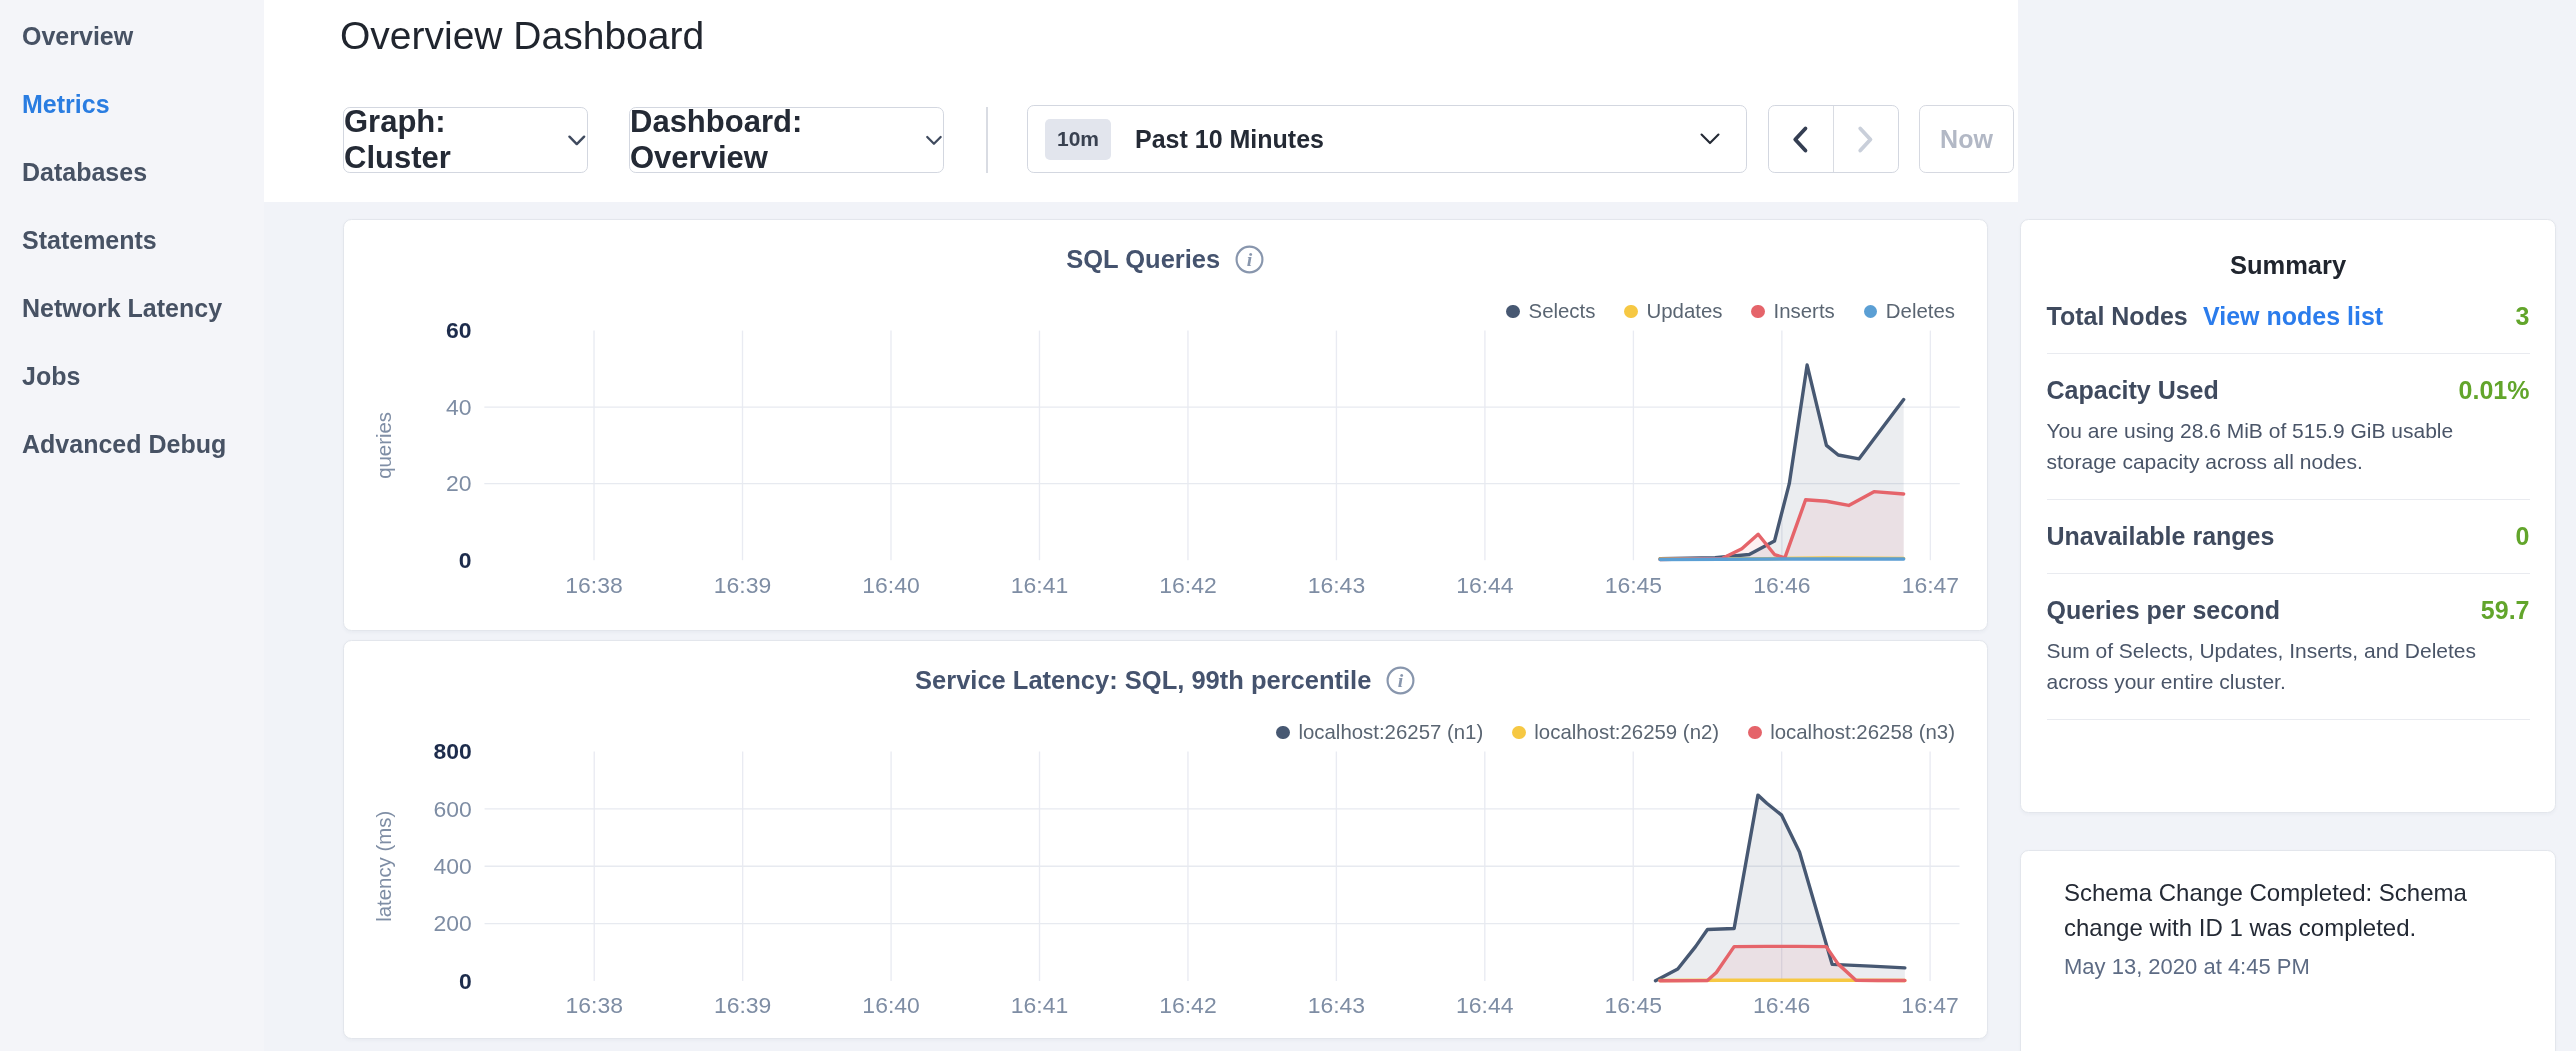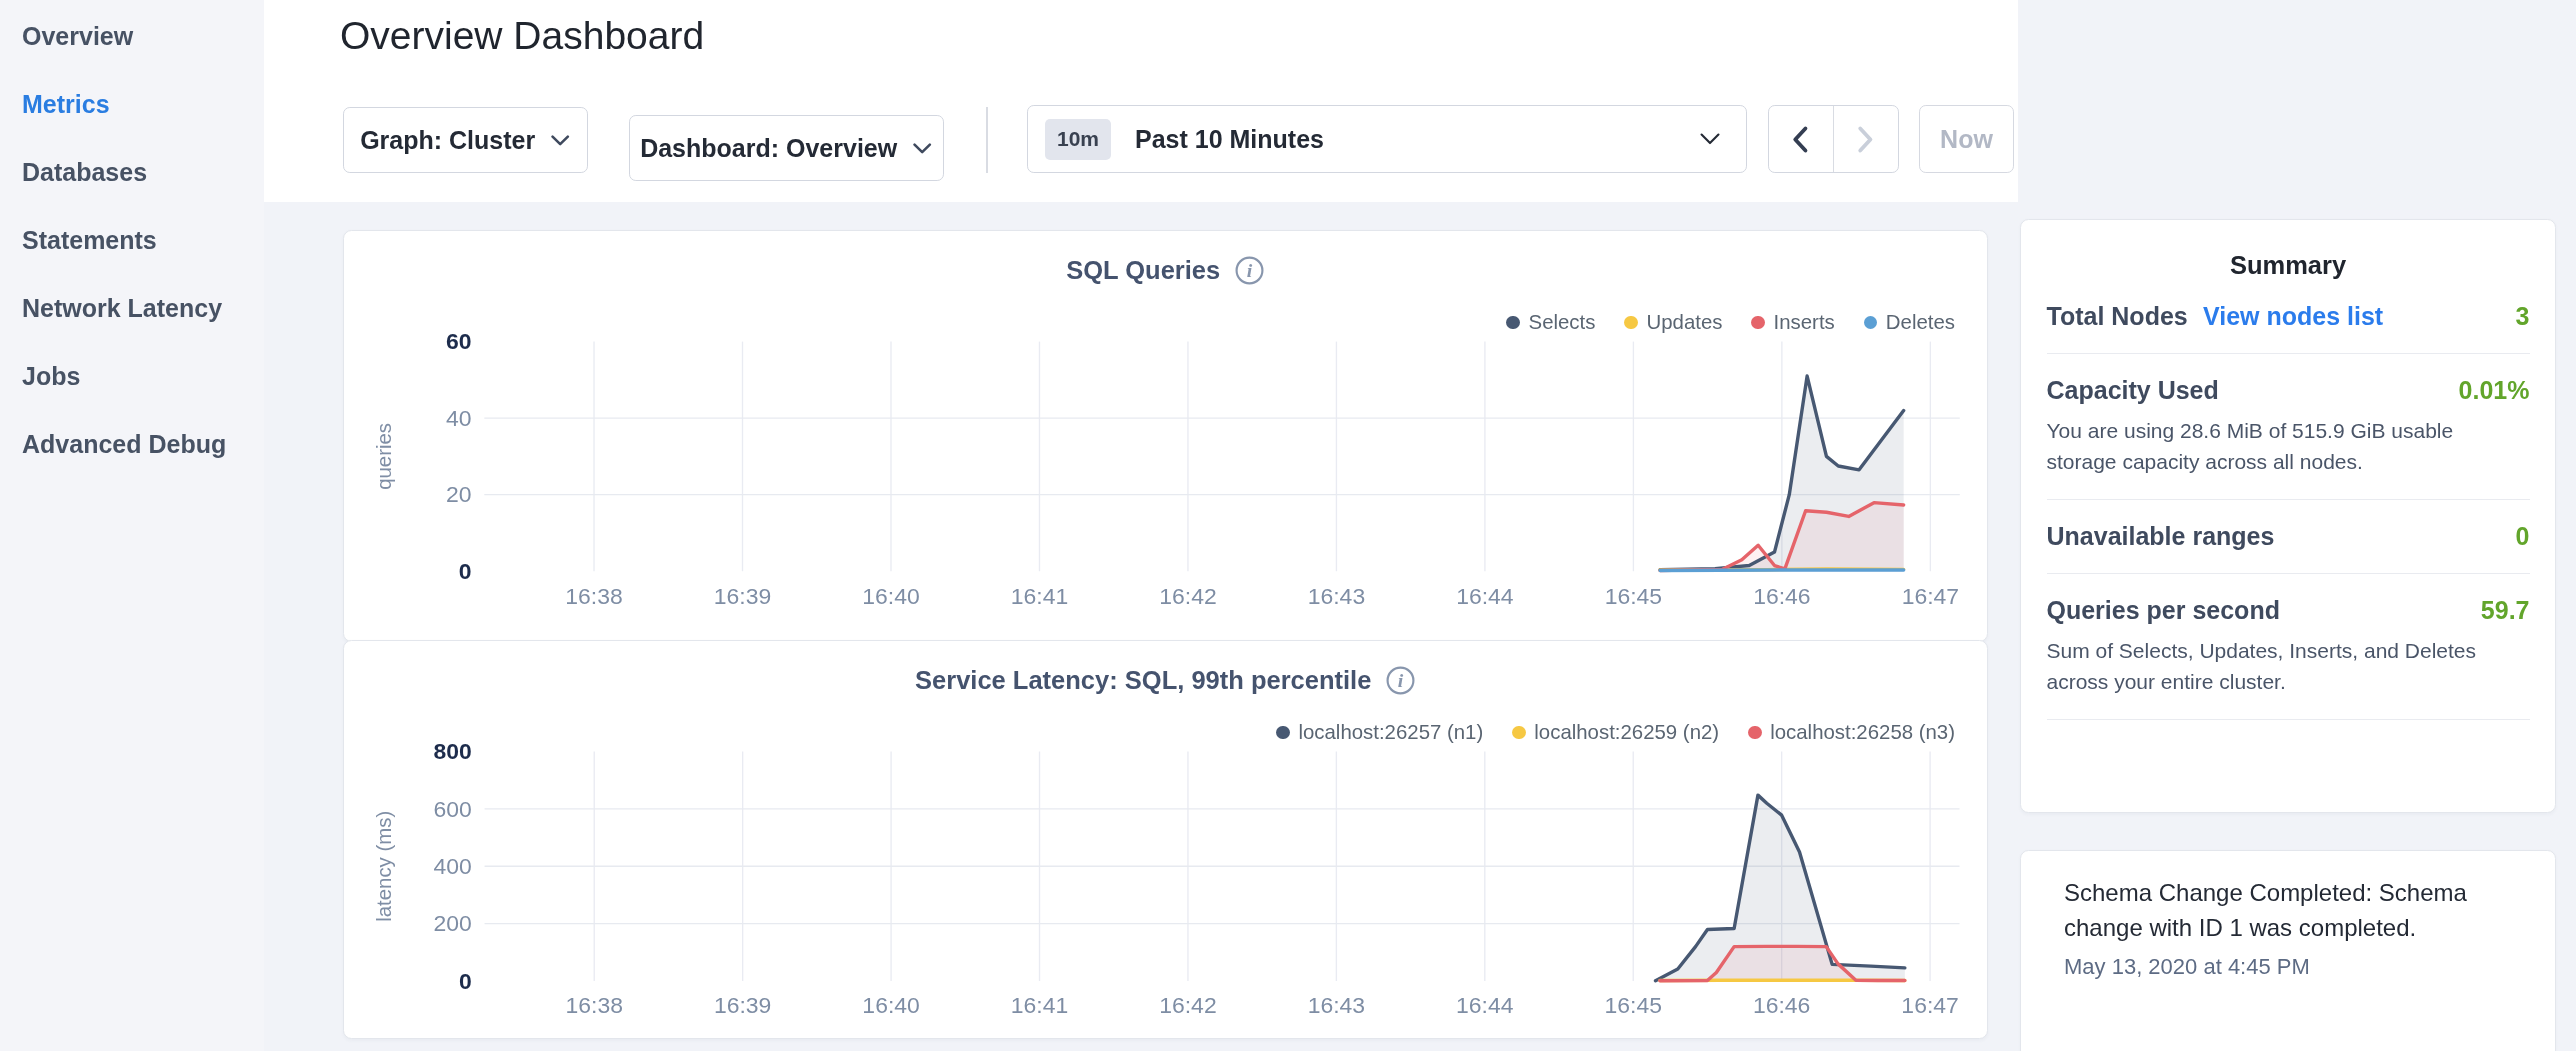--- a/index.html
+++ b/index.html
@@ -23,24 +23,24 @@
 
   
   #header-band { left:264px; top:0; width:1754px; height:202px; background:#ffffff; }
   #page-title { left:340px; top:13.6px; font-size:39px; font-weight:500; color:#20252e; }
 
   
   .dropdown-btn {
     position:absolute; top:107px; height:66px; background:#fff;
     border:1.7px solid #d3d7e0; border-radius:6.8px;
     display:flex; align-items:center; justify-content:center; gap:15.3px;
-    font-size:25px; font-weight:700; color:#242a35; cursor:pointer;
+    font-size:31px; font-weight:700; color:#242a35; cursor:pointer;
   }
   #graph-dropdown { left:343px; width:245px; }
-  #dashboard-dropdown { left:629px; width:315px;margin-top:8px; }
+  #dashboard-dropdown { left:629px; width:315px; }
   #toolbar-divider { left:986px; top:107px; width:1.7px; height:66px; background:#d9dce3; }
 
   #time-selector {
     left:1027px; top:105px; width:720px; height:68px; background:#fff;
     border:1.7px solid #d3d7e0; border-radius:6.8px;
     display:flex; align-items:center; cursor:pointer;
   }
   #time-badge {
     margin-left:17px; background:#e2e5ed; border-radius:5.1px;
     font-size:21px; font-weight:700; color:#394150; padding:8.5px 12px;
@@ -59,21 +59,21 @@
     border:1.7px solid #d6d9e1; border-radius:6.8px;
     display:flex; align-items:center; justify-content:center;
     font-size:25px; font-weight:700; color:#b2b8c5; cursor:default;
   }
 
   
   .card {
     position:absolute; background:#fff; border:0.9px solid #e3e6ec; border-radius:8.5px;
     box-shadow:0 1.7px 3.4px rgba(60,70,90,0.04);
   }
-  #chart-card-0 { left:343px; top:219px;  width:1645px; height:412px;margin-top:11px; }
+  #chart-card-0 { left:343px; top:219px;  width:1645px; height:412px; }
   #chart-card-1 { left:343px; top:640px;  width:1645px; height:399px; }
   #summary-card { left:2020px; top:219px; width:536px;  height:594px; }
   #events-card  { left:2020px; top:850px; width:536px;  height:238px; }
 
   .chart-title-row {
     position:absolute; top:24px; left:0; right:0;
     display:flex; align-items:center; justify-content:center; gap:13.6px;
   }
   .chart-title { font-size:25.5px; font-weight:700; color:#45536e; }
   .chart-legend {

